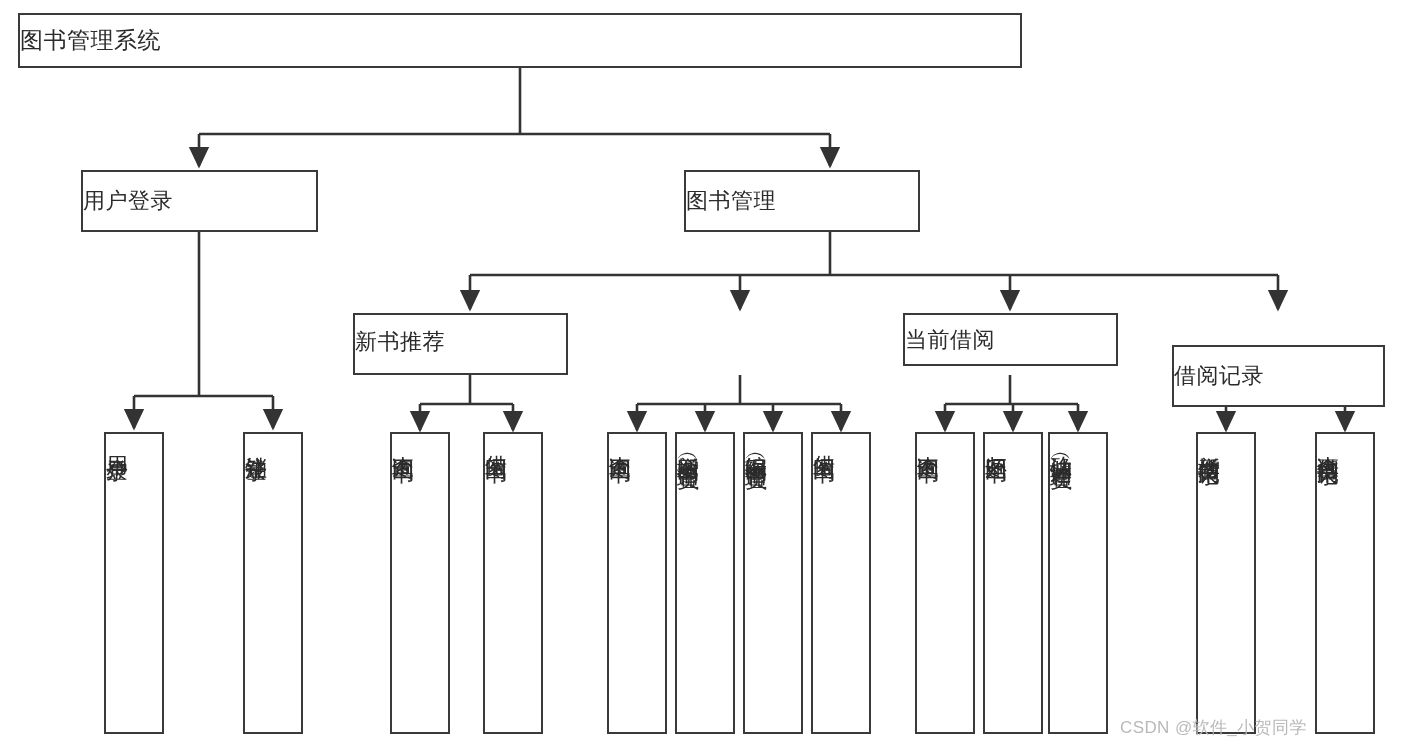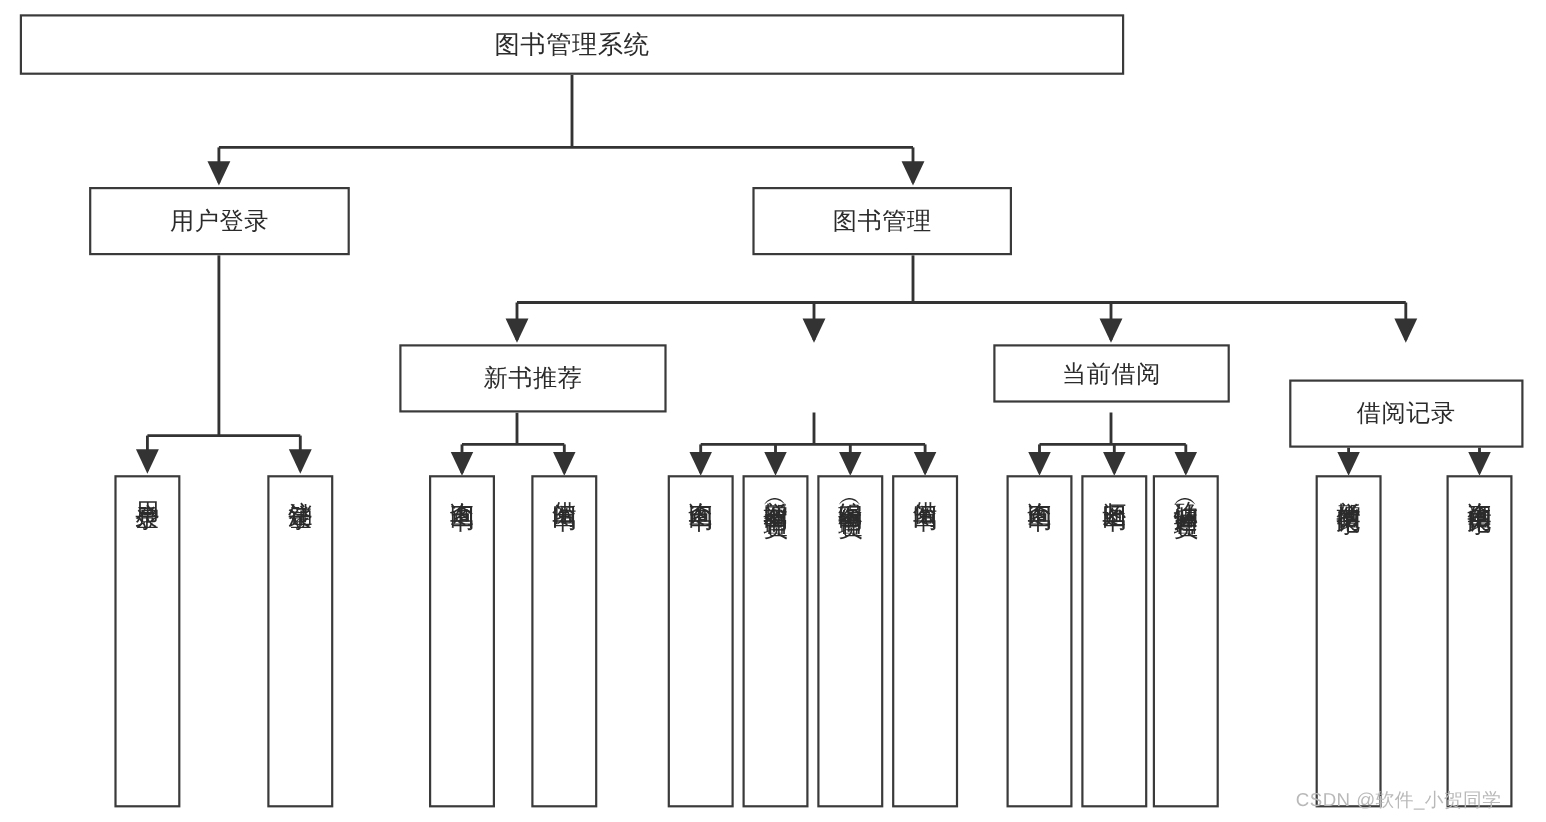--- a/index.html
+++ b/index.html
@@ -27,21 +27,20 @@
     height: 747px;
     pointer-events: none;
   }
   .node {
     position: absolute;
     box-sizing: border-box;
     background: #ffffff;
     border: 2px solid #3a3a3a;
     display: flex;
     align-items: center;
-    justify-content: center;
     color: #2b2b2b;
   }
   .node .label {
     display: block;
     text-align: center;
     line-height: 1.18;
     letter-spacing: 0.5px;
   }
   
   .node.horiz .label {
@@ -59,21 +58,21 @@
   .node.vert .label {
     writing-mode: vertical-rl;
     text-orientation: upright;
     font-size: 22px;
     line-height: 1.0;
     letter-spacing: 2px;
     white-space: nowrap;
   }
   .watermark {
     position: absolute;
-    left: 1178px;
+    left: 1120px;
     top: 716px;
     font-size: 17px;
     color: #b9b9b9;
     white-space: nowrap;
     letter-spacing: 0.4px;
     font-family: "Liberation Sans", "DejaVu Sans", sans-serif;
   }
 </style>
 </head>
 <body>
@@ -137,21 +136,21 @@
   </div>
 
   <div class="node horiz" style="left:81px; top:170px; width:237px; height:62px;">
     <span class="label">用户登录</span>
   </div>
 
   <div class="node horiz" style="left:684px; top:170px; width:236px; height:62px;">
     <span class="label">图书管理</span>
   </div>
 
-  <div class="node horiz" style="left:363px; top:313px; width:243px; height:62px;">
+  <div class="node horiz" style="left:353px; top:313px; width:215px; height:62px;font-family:Liberation Mono, monospace;">
     <span class="label">新书推荐</span>
   </div>
 
 
   <div class="node horiz" style="left:903px; top:313px; width:215px; height:53px;">
     <span class="label">当前借阅</span>
   </div>
 
   <div class="node horiz" style="left:1172px; top:313px; width:213px; height:62px;margin-top:32px;">
     <span class="label">借阅记录</span>

